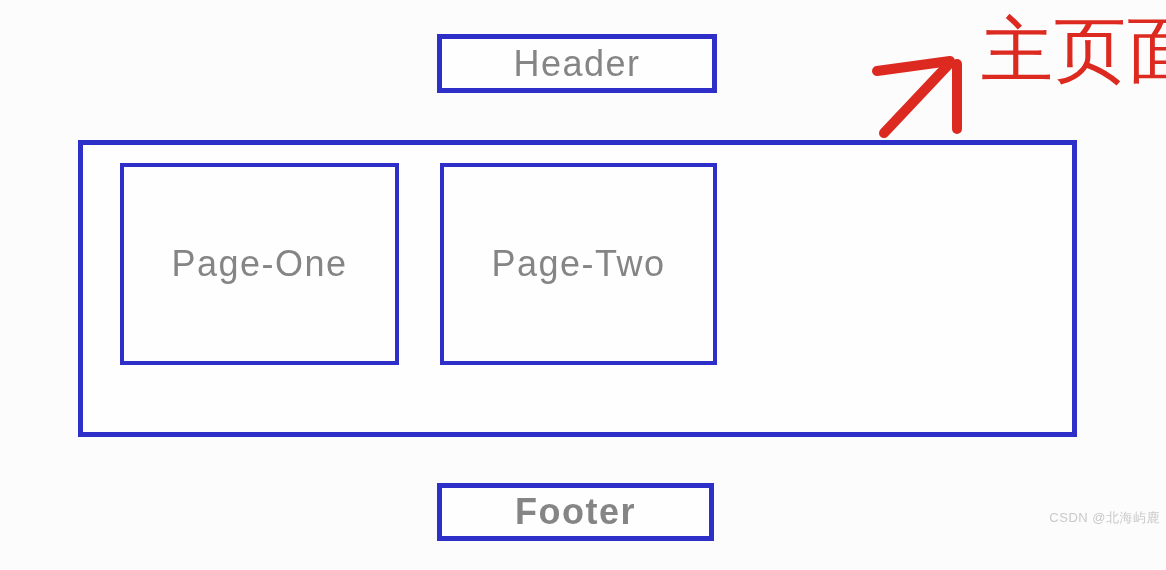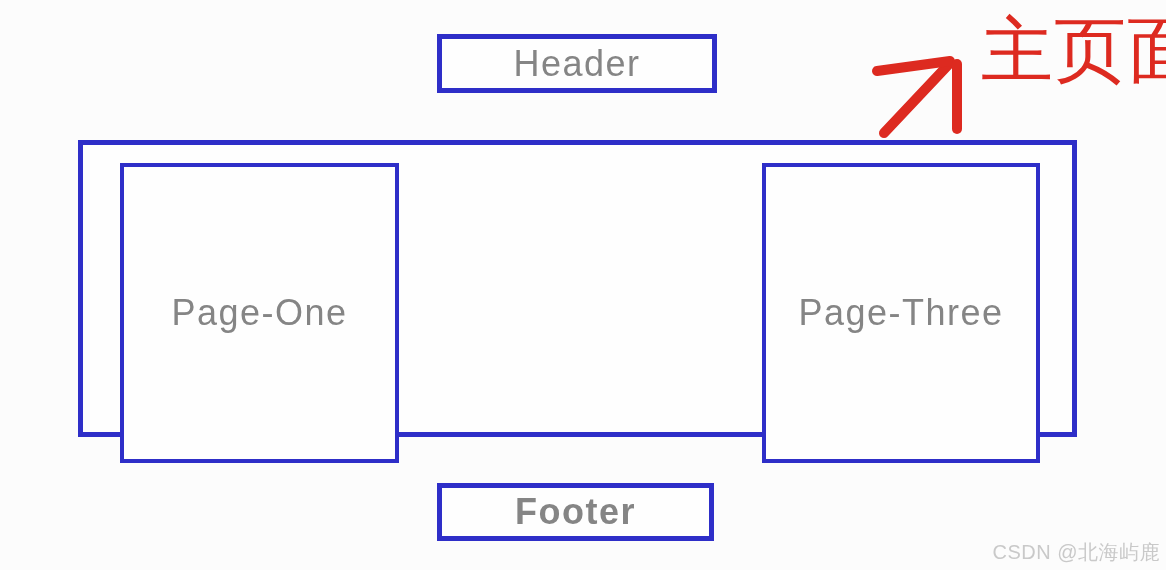--- a/index.html
+++ b/index.html
@@ -38,21 +38,21 @@
     user-select: none;
   }
   .header-box  { left: 437px; top: 34px;  width: 280px; height: 59px; }
   .footer-box  { left: 437px; top: 483px; width: 277px; height: 58px; font-weight: bold; }
   .container-box {
     left: 78px; top: 140px; width: 999px; height: 297px;
     display: block;
   }
   .page-box {
     border-width: 4px;
-    height: 300px;
+    height: 202px;
     top: 18px;
   }
   .page-one   { left: 37px;  width: 279px; }
   .page-two   { left: 357px; width: 277px; }
   .page-three { left: 679px; width: 278px; }
   .annotation-arrow {
     position: absolute;
     left: 856px; top: 40px;
     width: 125px; height: 105px;
     overflow: visible;
@@ -67,22 +67,22 @@
     left: 981px; top: 13px;
     font-size: 72px;
     line-height: 1.05;
     color: var(--annotation-red);
     white-space: nowrap;
     letter-spacing: 1px;
     user-select: none;
   }
   .watermark {
     position: absolute;
-    right: 6px; top: 539px;
-    font-size: 20px;
+    right: 6px; top: 509px;
+    font-size: 13px;
     color: var(--watermark-gray);
     letter-spacing: 0.5px;
     white-space: nowrap;
     user-select: none;
   }
 </style>
 </head>
 <body>
 
 <div class="canvas">
@@ -99,22 +99,22 @@
 
     <line x1="101" y1="24" x2="101" y2="89"></line>
   </svg>
 
   <div class="annotation-label">主页面</div>
 
   <div class="box container-box">
     <div class="box page-box page-one">
       <span class="box-label">Page-One</span>
     </div>
-    <div class="box page-box page-three">
-      <span class="box-label">Page-Three</span>
+    <div class="box page-box page-two">
+      <span class="box-label">Page-Two</span>
     </div>
   </div>
 
   <div class="box footer-box">
     <span class="box-label">Footer</span>
   </div>
 
   <div class="watermark">CSDN @北海屿鹿</div>
 
 </div>

